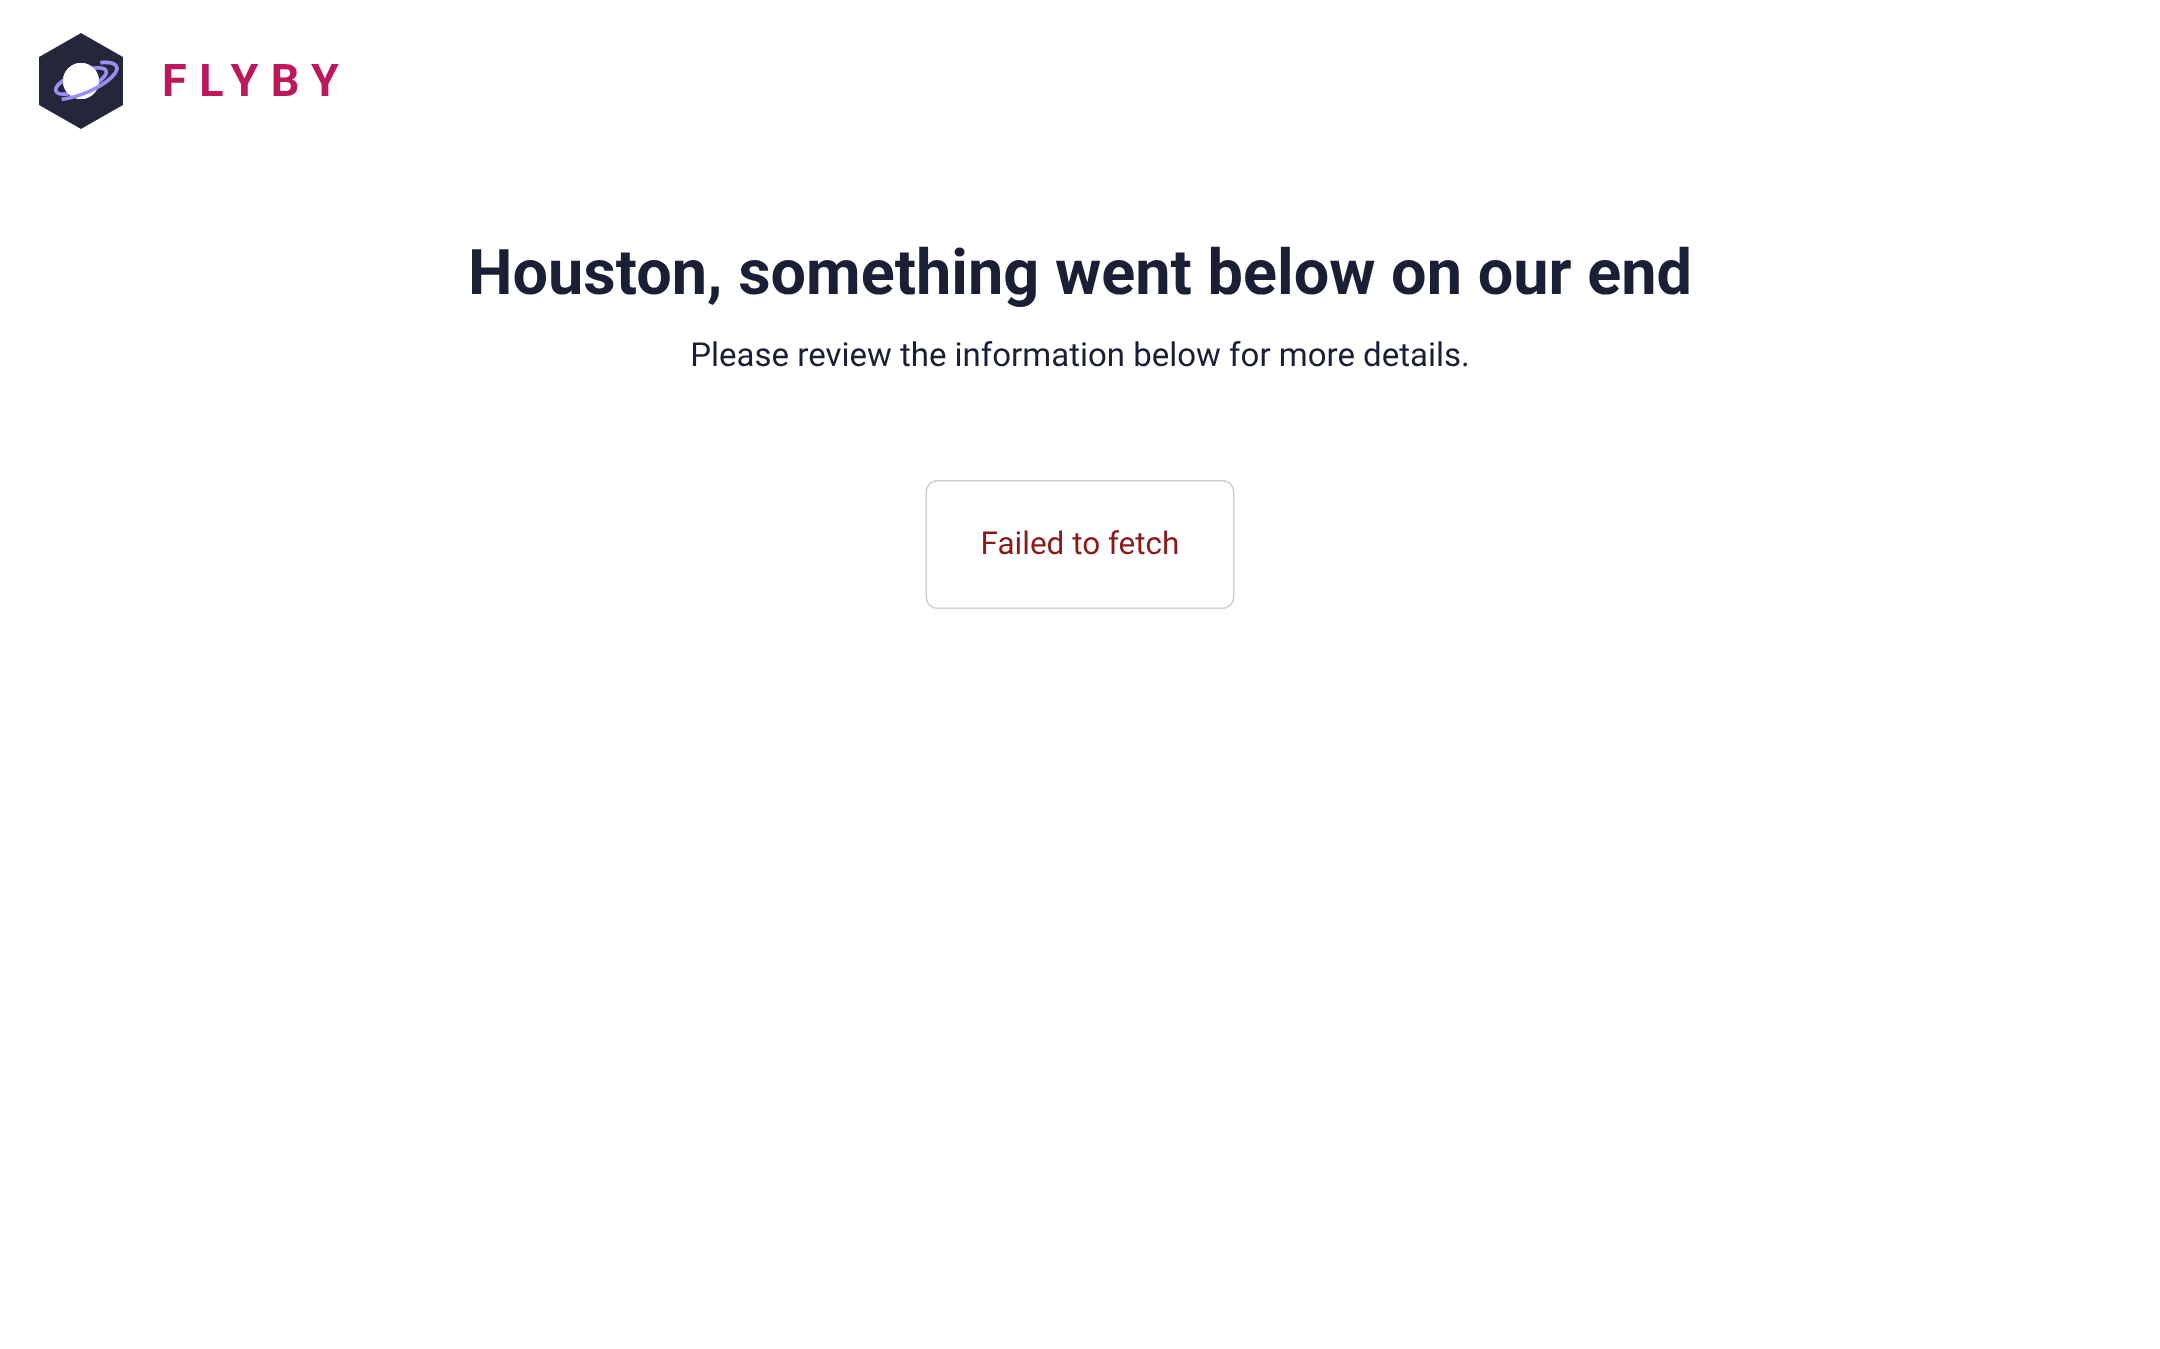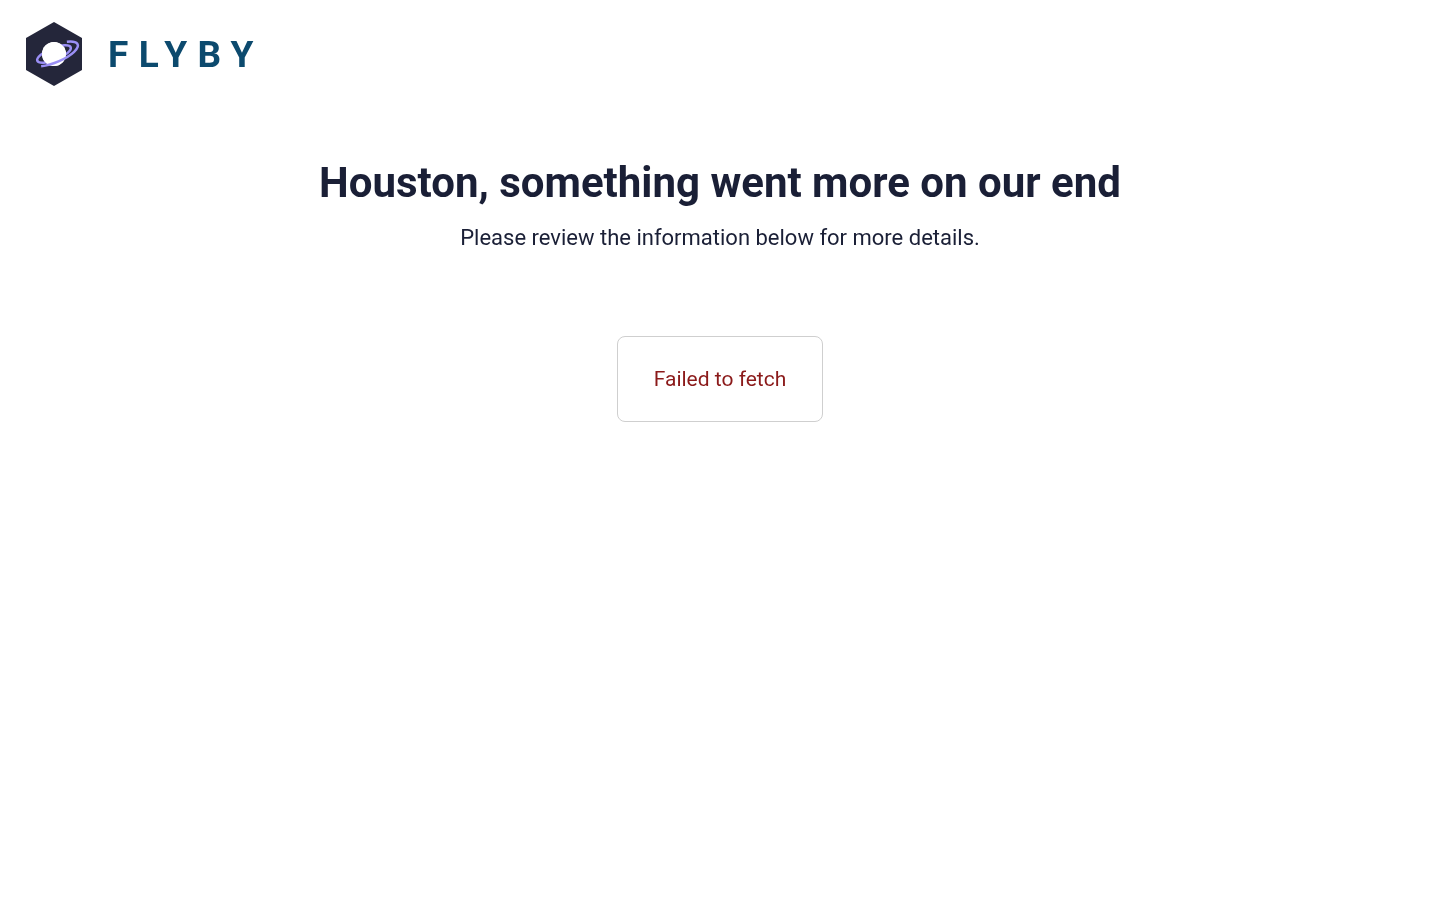--- a/index.html
+++ b/index.html
@@ -21,24 +21,24 @@
       gap: 26px;
     }
     .logo-mark {
       width: 56px;
       height: 64px;
       display: flex;
       align-items: center;
       justify-content: center;
     }
     .brand-text {
-      font-size: 37px;
+      font-size: 30px;
       font-weight: 700;
       letter-spacing: 0.28em;
-      color: #0c4a6e;
+      color: #be185d;
     }
     .content {
       display: flex;
       flex-direction: column;
       align-items: center;
       padding-top: 50px;
     }
     .error-title {
       font-size: 42px;
       font-weight: 700;
@@ -49,21 +49,20 @@
     .error-subtitle {
       font-size: 22px;
       color: #1a1f36;
       margin-bottom: 70px;
     }
     .error-box {
       border: 1px solid #cfcfcf;
       border-radius: 8px;
       padding: 30px 36px;
       background: #ffffff;
-      margin-top: 16px;
     }
     .error-message {
       font-size: 21px;
       color: #8b1a1a;
     }
   </style>
 </head>
 <body>
 
 <div class="header">
@@ -81,18 +80,18 @@
         <ellipse cx="28" cy="32" rx="18" ry="6" fill="none" stroke="#9a8ff5" stroke-width="2.5" transform="rotate(-22 28 32)"></ellipse>
       </g>
       <circle cx="28" cy="32" r="12" fill="#ffffff"></circle>
       <path d="M 11.5 38.5 A 18 6 0 0 0 44.5 25.5" fill="none" stroke="#9a8ff5" stroke-width="2.5" transform="rotate(-22 28 32)"></path>
     </svg>
   </div>
   <div class="brand-text">FLYBY</div>
 </div>
 
 <div class="content">
-  <h1 class="error-title">Houston, something went more on our end</h1>
+  <h1 class="error-title">Houston, something went below on our end</h1>
   <p class="error-subtitle">Please review the information below for more details.</p>
   <div class="error-box">
     <div class="error-message">Failed to fetch</div>
   </div>
 </div>
 
 </body></html>

